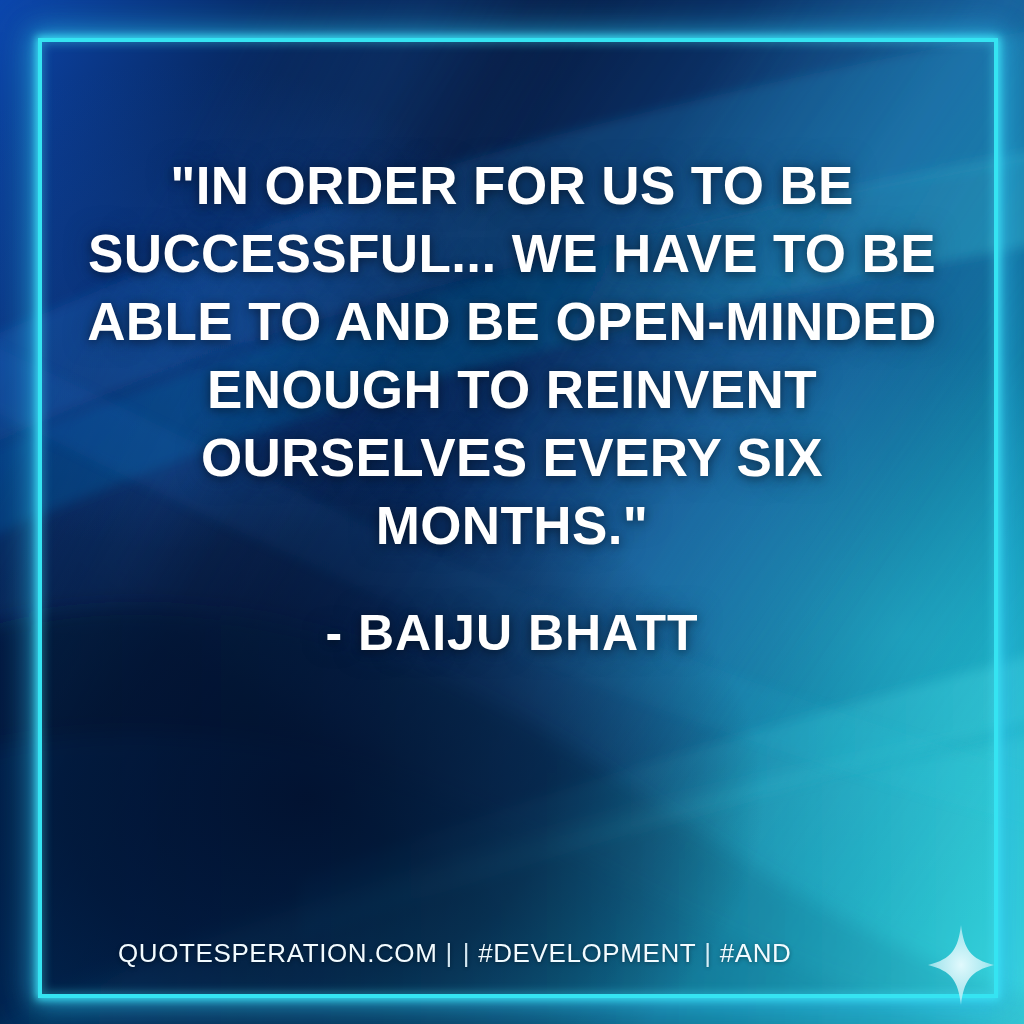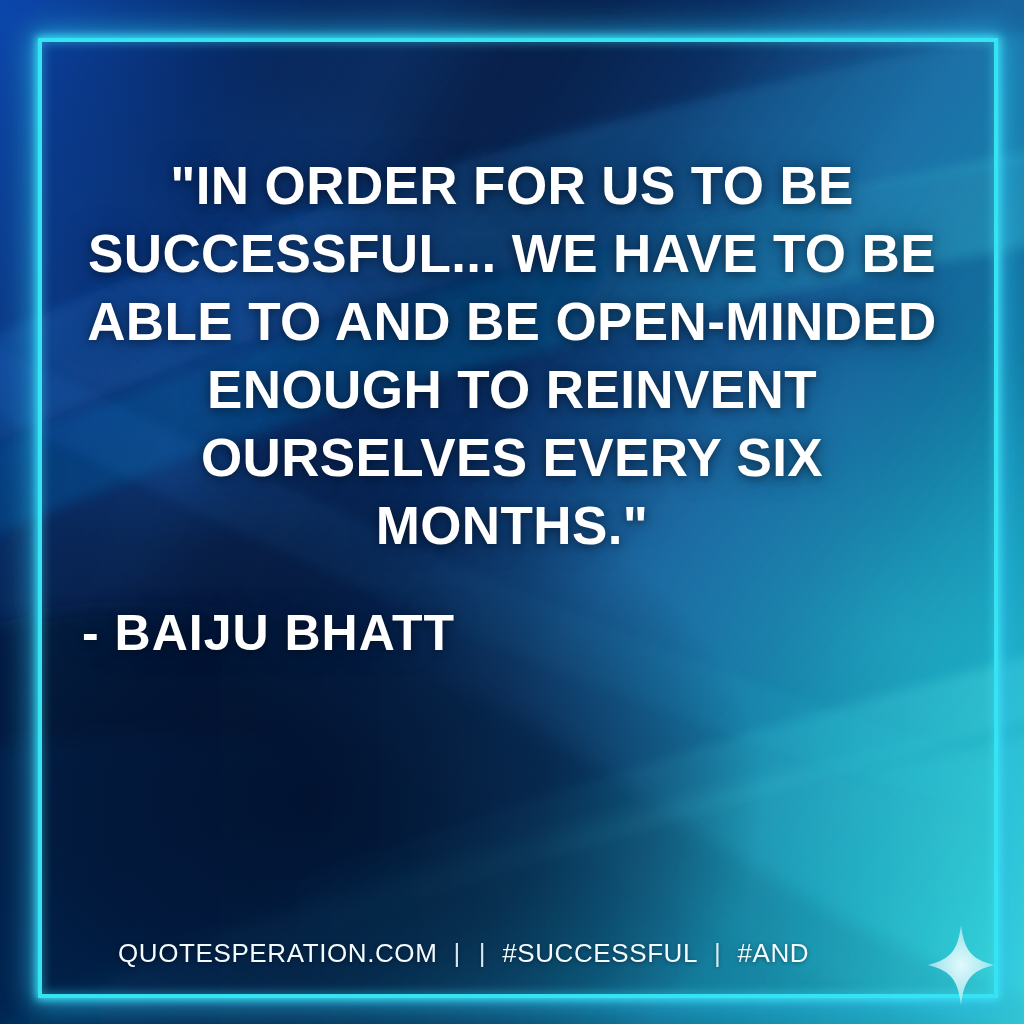--- a/index.html
+++ b/index.html
@@ -124,37 +124,38 @@
     font-weight: bold;
     line-height: 68px;
     letter-spacing: 0.4px;
     text-shadow:
       0 2px 10px rgba(0,0,0,0.45),
       0 0 26px rgba(10,30,70,0.55);
   }
   .attribution {
     margin-top: 44px;
     width: 860px;
+    text-align: center;
     color: #ffffff;
     font-size: 50px;
     font-weight: bold;
     letter-spacing: 1px;
     text-shadow:
       0 2px 10px rgba(0,0,0,0.45),
       0 0 26px rgba(10,30,70,0.55);
   }
 
   
   .footer {
     position: absolute;
     left: 118px;
     top: 938px;
     display: flex;
     align-items: center;
-    gap: 14px;
+    gap: 6px;
     color: #f2fbff;
     font-size: 26px;
     font-weight: normal;
     letter-spacing: 0.6px;
     white-space: nowrap;
     text-shadow: 0 1px 4px rgba(0,0,0,0.40);
   }
   .footer .sep {
     color: #e6f7ff;
     opacity: 0.92;
@@ -238,21 +239,21 @@
 
   <div class="quote-wrap">
     <div class="quote">"IN ORDER FOR US TO BE SUCCESSFUL... WE HAVE TO BE ABLE TO AND BE OPEN-MINDED ENOUGH TO REINVENT OURSELVES EVERY SIX MONTHS."</div>
     <div class="attribution">- BAIJU BHATT</div>
   </div>
 
   <div class="footer">
     <span>QUOTESPERATION.COM</span>
     <span class="sep">|</span>
     <span class="sep">|</span>
-    <span>#SUCCESSFUL</span>
+    <span>#DEVELOPMENT</span>
     <span class="sep">|</span>
     <span>#AND</span>
   </div>
 
   <svg class="sparkle" viewBox="0 0 66 80">
     <defs>
       <radialGradient id="spg" cx="50%" cy="50%" r="60%">
         <stop offset="0%" stop-color="#eafcff" stop-opacity="0.95"></stop>
         <stop offset="60%" stop-color="#cdf2f8" stop-opacity="0.80"></stop>
         <stop offset="100%" stop-color="#a9e6f0" stop-opacity="0.62"></stop>

